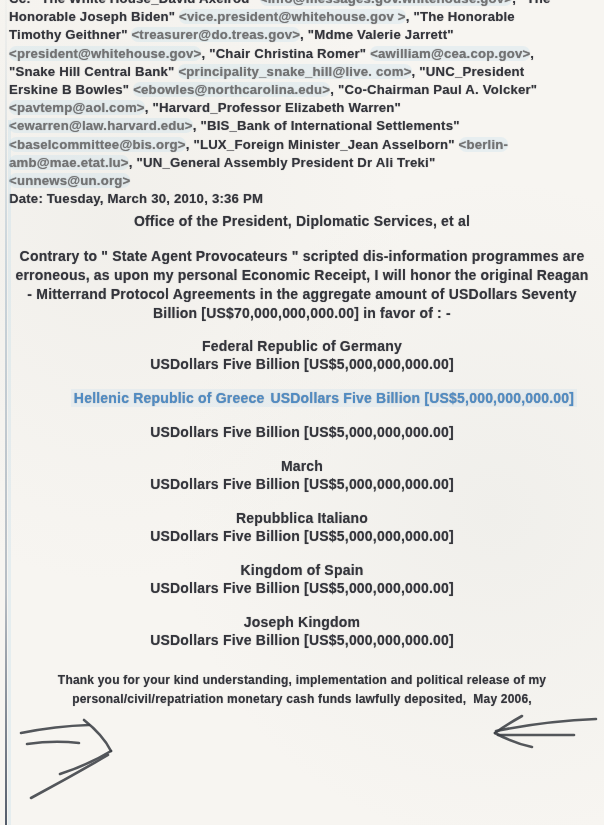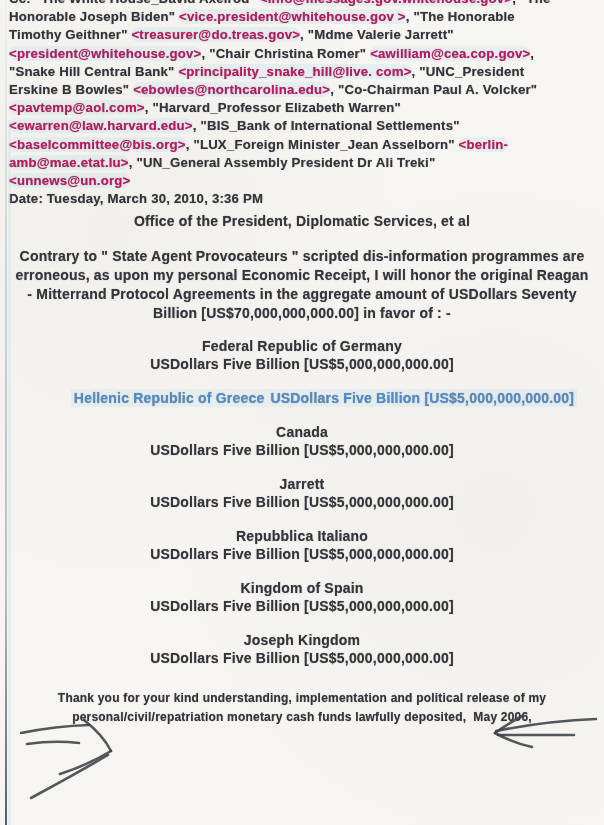--- a/index.html
+++ b/index.html
@@ -25,21 +25,21 @@
   .page-edge-tint{
     position:absolute;left:8px;top:120px;bottom:0;width:3px;pointer-events:none;
     background:rgba(170,210,232,0.22);
   }
   .cc-block{
     margin:-10px 4px 0 9px;
     font-size:13.2px;line-height:18.2px;
   }
   .cc-line{white-space:nowrap;}
   .seg-ink{color:#34353b;}
-  .seg-link{color:#be185d;background:rgba(150,205,235,0.16);border-radius:7px;}
+  .seg-link{color:#737373;background:rgba(150,205,235,0.16);border-radius:7px;}
   .date-line{margin:0 4px 0 9px;font-size:13.2px;line-height:18.2px;}
   .office-line{
     margin-top:4px;text-align:center;font-size:14px;line-height:19px;
   }
   .intro{
     margin:16px auto 0 auto;width:582px;text-align:center;
     font-size:14px;line-height:19px;
   }
   .allocations{margin-top:14px;}
   .alloc{text-align:center;font-size:14px;line-height:18px;margin-bottom:16px;}
@@ -84,25 +84,24 @@
 
 <div class="intro scan-text">Contrary to " State Agent Provocateurs " scripted dis-information programmes are erroneous, as upon my personal Economic Receipt, I will honor the original Reagan - Mitterrand Protocol Agreements in the aggregate amount of USDollars Seventy Billion [US$70,000,000,000.00] in favor of : -</div>
 
 <div class="allocations" id="allocations">
     <div class="alloc scan-text">
       <div class="country">Federal Republic of Germany</div>
       <div class="amount">USDollars Five Billion [US$5,000,000,000.00]</div>
     </div>
     <div class="alloc scan-text highlight"><div class="country">Hellenic Republic of Greece</div><div class="amount">USDollars Five Billion [US$5,000,000,000.00]</div></div>
     <div class="alloc scan-text">
-      <div class="country">Canada</div>
       <div class="amount">USDollars Five Billion [US$5,000,000,000.00]</div>
     </div>
     <div class="alloc scan-text">
-      <div class="country">Jarrett</div>
+      <div class="country">March</div>
       <div class="amount">USDollars Five Billion [US$5,000,000,000.00]</div>
     </div>
     <div class="alloc scan-text">
       <div class="country">Repubblica Italiano</div>
       <div class="amount">USDollars Five Billion [US$5,000,000,000.00]</div>
     </div>
     <div class="alloc scan-text">
       <div class="country">Kingdom of Spain</div>
       <div class="amount">USDollars Five Billion [US$5,000,000,000.00]</div>
     </div>

